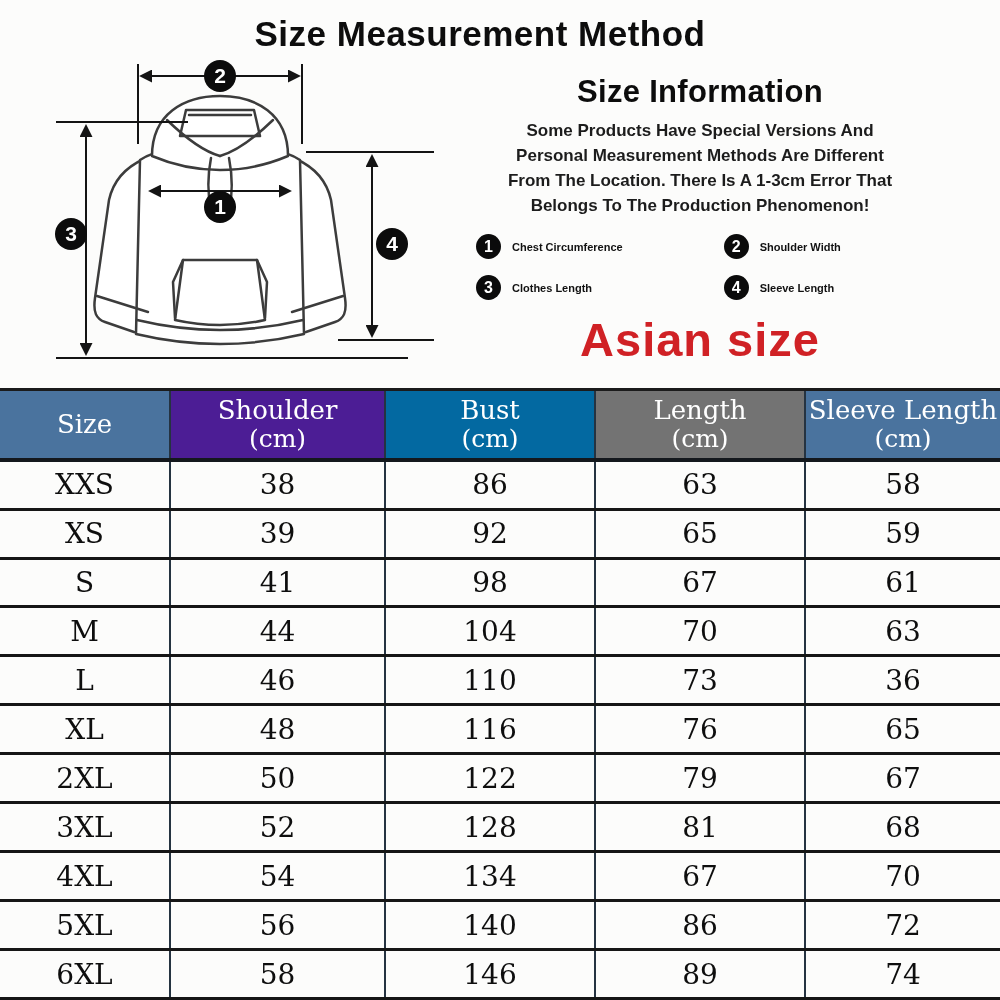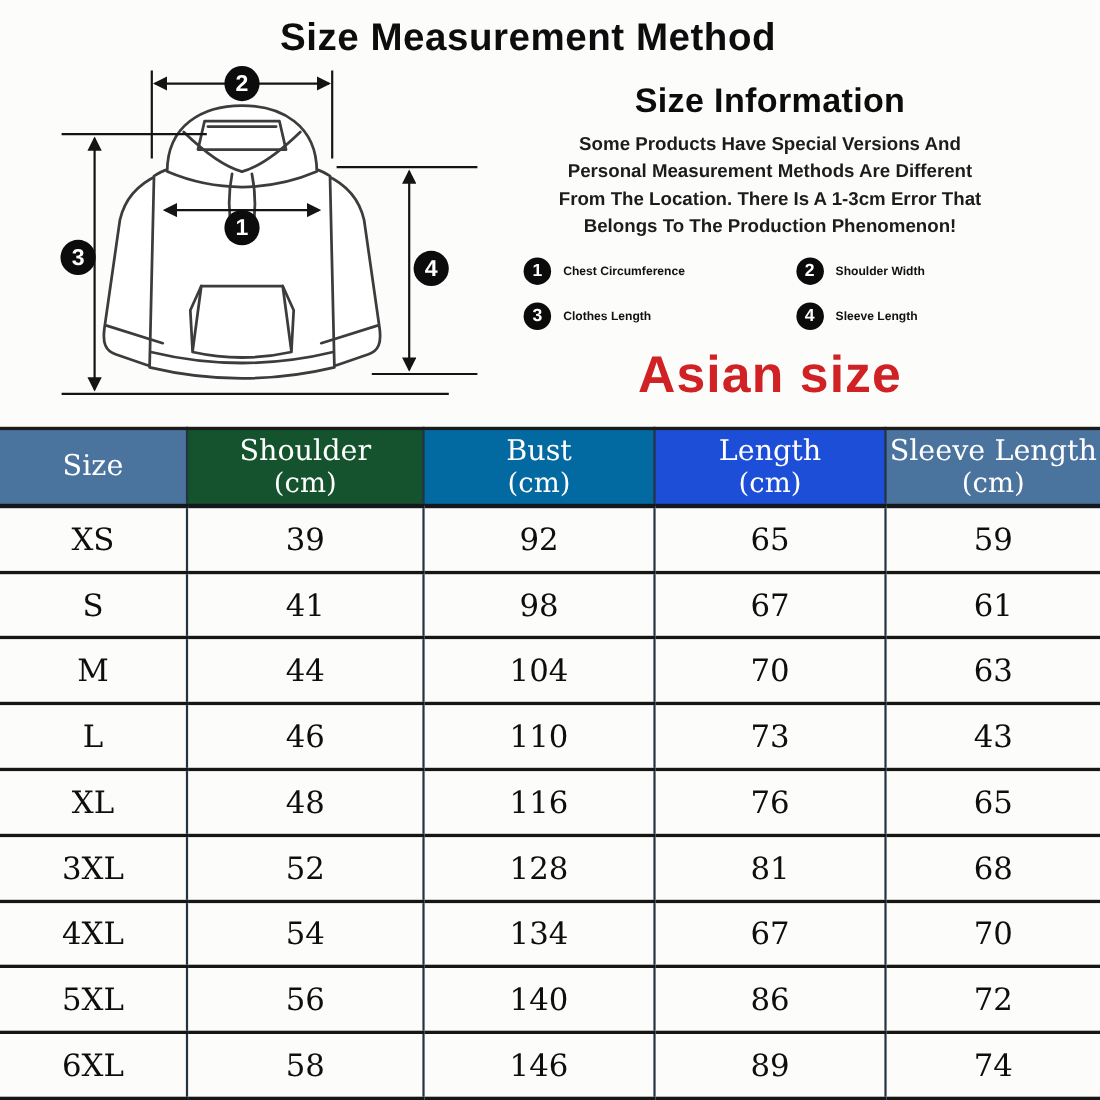--- a/index.html
+++ b/index.html
@@ -175,39 +175,46 @@
           <col style="width:21.5%">
           <col style="width:21%">
           <col style="width:21%">
           <col style="width:19.5%">
       </colgroup>
       <thead>
         <tr>
           <th style="background: rgb(74, 115, 158);">
             <div class="th-title">Size</div>
           </th>
-          <th style="background: #14532d;">
+          <th style="background: #4c1d95;">
             <div class="th-title">Shoulder</div>
             <div class="th-unit">(cm)</div>
           </th>
           <th style="background: #0369a1;">
             <div class="th-title">Bust</div>
             <div class="th-unit">(cm)</div>
           </th>
-          <th style="background: #1d4ed8;">
+          <th style="background: #737373;">
             <div class="th-title">Length</div>
             <div class="th-unit">(cm)</div>
           </th>
           <th style="background: rgb(74, 115, 158);">
             <div class="th-title">Sleeve Length</div>
             <div class="th-unit">(cm)</div>
           </th>
         </tr>
       </thead>
       <tbody>
+          <tr>
+            <td>XXS</td>
+            <td>38</td>
+            <td>86</td>
+            <td>63</td>
+            <td>58</td>
+          </tr>
           <tr>
             <td>XS</td>
             <td>39</td>
             <td>92</td>
             <td>65</td>
             <td>59</td>
           </tr>
           <tr>
             <td>S</td>
             <td>41</td>
@@ -220,30 +227,37 @@
             <td>44</td>
             <td>104</td>
             <td>70</td>
             <td>63</td>
           </tr>
           <tr>
             <td>L</td>
             <td>46</td>
             <td>110</td>
             <td>73</td>
-            <td>43</td>
+            <td>36</td>
           </tr>
           <tr>
             <td>XL</td>
             <td>48</td>
             <td>116</td>
             <td>76</td>
             <td>65</td>
           </tr>
           <tr>
+            <td>2XL</td>
+            <td>50</td>
+            <td>122</td>
+            <td>79</td>
+            <td>67</td>
+          </tr>
+          <tr>
             <td>3XL</td>
             <td>52</td>
             <td>128</td>
             <td>81</td>
             <td>68</td>
           </tr>
           <tr>
             <td>4XL</td>
             <td>54</td>
             <td>134</td>

